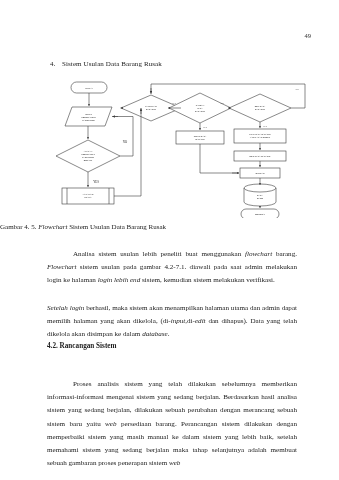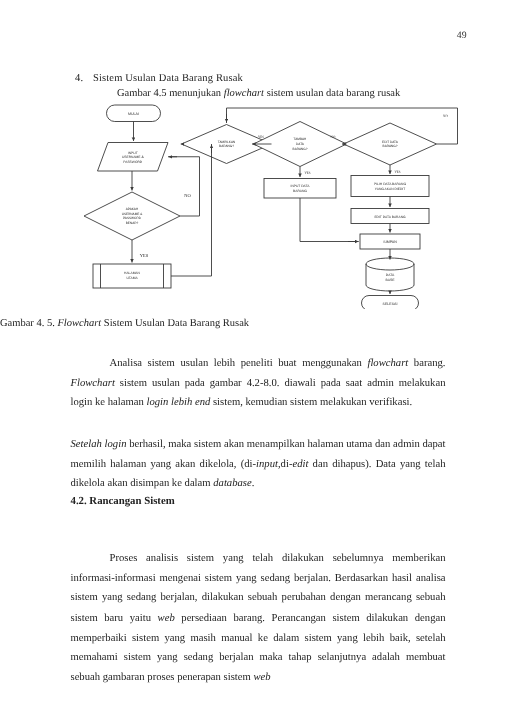--- a/index.html
+++ b/index.html
@@ -10,21 +10,21 @@
   body {
     width: 339px;
     height: 480px;
     position: relative;
     overflow: hidden;
     font-family: "Liberation Serif", serif;
     color: #222222;
   }
   .page {
     position: absolute;
-    left: 0; top: 4px;
+    left: 0; top: 16px;
     width: 339px; height: 340px;
   }
 
   
   .page-number {
     position: absolute;
     right: 28px;
     top: 16px;
     font-size: 6.5px;
     color: #333;
@@ -99,23 +99,20 @@
 <body>
 
 <div class="page">
 
   <div class="page-number">49</div>
 
   <div class="list-heading">
     <span class="num">4.</span><span>Sistem Usulan Data Barang Rusak</span>
   </div>
 
-  <div class="sub-line">
-    <span>Gambar 4.5 menunjukan </span><span class="it">flowchart</span><span> sistem usulan data barang rusak</span>
-  </div>
 
   <div class="flow">
     <svg width="270" height="140" viewBox="0 0 270 140" xmlns="http://www.w3.org/2000/svg">
       <defs>
         <marker id="ah" markerWidth="5" markerHeight="5" refX="4" refY="2" orient="auto">
           <path d="M0,0 L4,2 L0,4 z" fill="#3a3a3a"></path>
         </marker>
       </defs>
 
       <g stroke="#3a3a3a" stroke-width="0.6" fill="#ffffff" font-family="Liberation Sans, sans-serif" font-size="2.4" text-anchor="middle">
@@ -229,21 +226,21 @@
           <text x="215" y="49" font-size="2.2">YES</text>
         </g>
       </g>
     </svg>
   </div>
 
   <div class="fig-caption">
     <span>Gambar 4. 5. </span><span class="it">Flowchart</span><span> Sistem Usulan Data Barang Rusak</span>
   </div>
 
-  <div class="para p1 indent"><span>Analisa sistem usulan lebih peneliti buat menggunakan </span><span class="it">flowchart</span><span> barang. </span><span class="it">Flowchart</span><span> sistem usulan pada gambar 4.2-8.0. diawali pada saat admin melakukan login ke halaman </span><span class="it">login lebih end</span><span> sistem, kemudian sistem melakukan verifikasi.</span></div>
+  <div class="para p1 indent"><span>Analisa sistem usulan lebih peneliti buat menggunakan </span><span class="it">flowchart</span><span> barang. </span><span class="it">Flowchart</span><span> sistem usulan pada gambar 4.2-7.1. diawali pada saat admin melakukan login ke halaman </span><span class="it">login lebih end</span><span> sistem, kemudian sistem melakukan verifikasi.</span></div>
 
   <div class="para p2"><span class="it">Setelah </span><span class="it">login</span><span> berhasil, maka sistem akan menampilkan halaman utama dan admin dapat memilih halaman yang akan dikelola, (di-</span><span class="it">input</span><span>,di-</span><span class="it">edit</span><span> dan dihapus). Data yang telah dikelola akan disimpan ke dalam </span><span class="it">database</span><span>.</span></div>
 
   <div class="section-heading">4.2. Rancangan Sistem</div>
 
   <div class="para p4 indent"><span>Proses analisis sistem yang telah dilakukan sebelumnya memberikan informasi-informasi mengenai sistem yang sedang berjalan. Berdasarkan hasil analisa sistem yang sedang berjalan, dilakukan sebuah perubahan dengan merancang sebuah sistem baru yaitu </span><span class="it">web</span><span> persediaan barang. Perancangan sistem dilakukan dengan memperbaiki sistem yang masih manual ke dalam sistem yang lebih baik, setelah memahami sistem yang sedang berjalan maka tahap selanjutnya adalah membuat sebuah gambaran proses penerapan sistem </span><span class="it">web</span></div>
 
 </div>
 
 </body></html>

